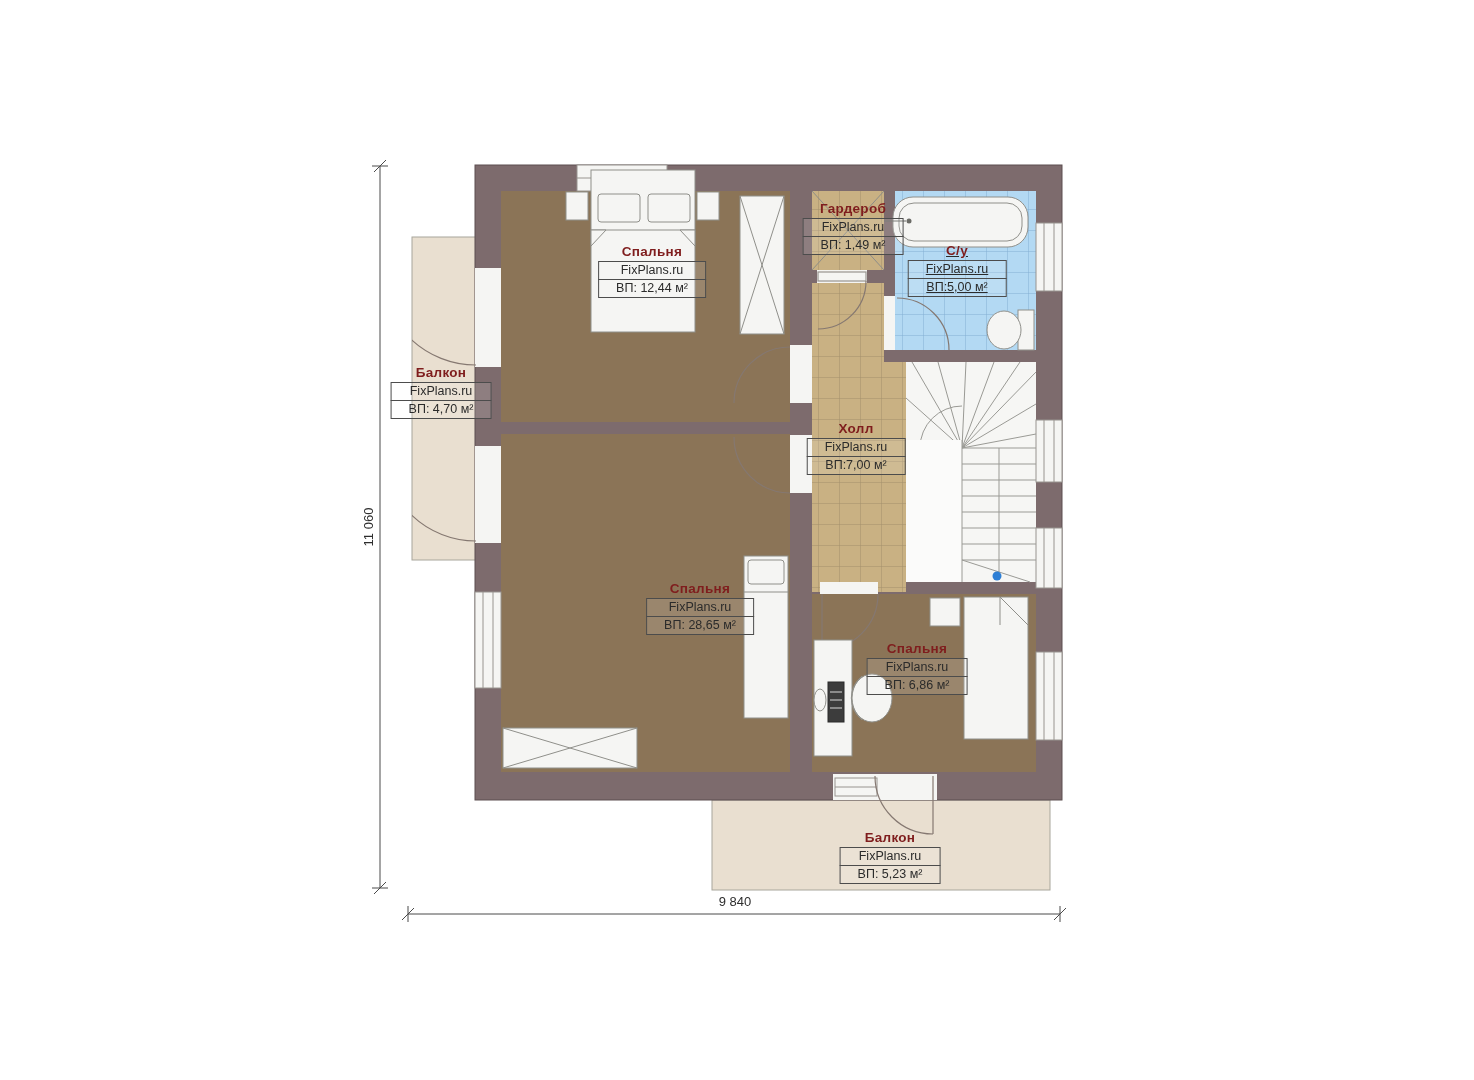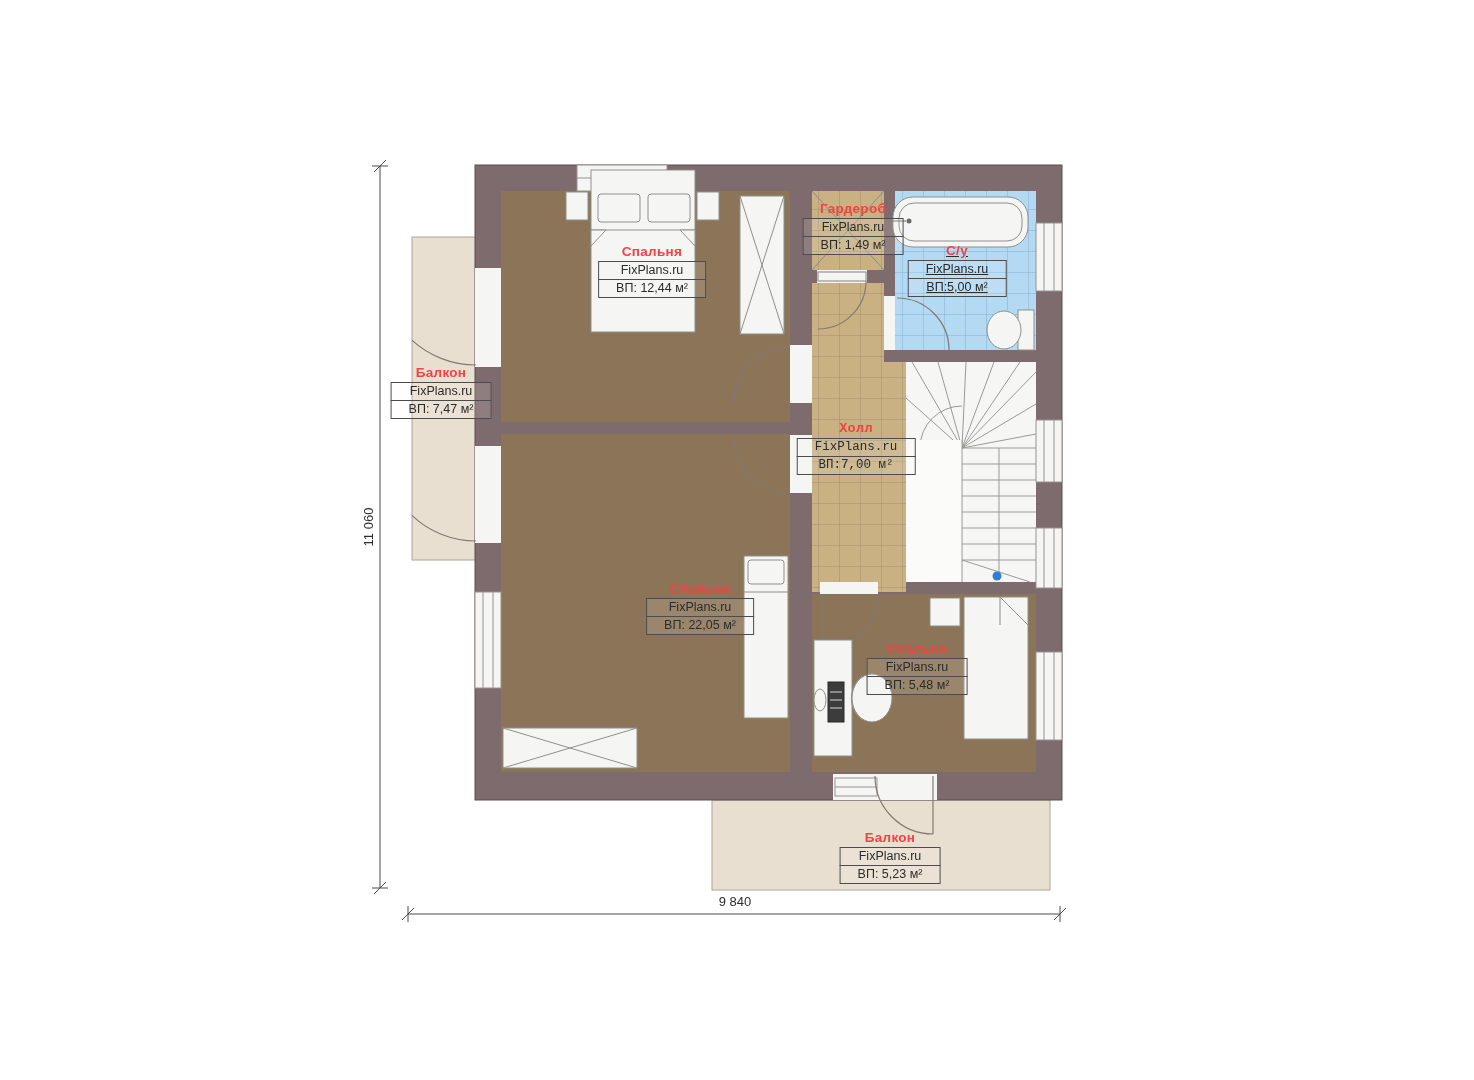--- a/index.html
+++ b/index.html
@@ -6,21 +6,21 @@
   .canvas{
     position:relative;width:1474px;height:1080px;background:#ffffff;overflow:hidden;
     font-family:"Liberation Sans", sans-serif;
   }
   .plan-svg{position:absolute;left:0;top:0;}
   .room-label{
     position:absolute;transform:translateX(-50%);text-align:center;color:#2b2b2b;z-index:5;
   }
   .room-label .rname{
     font-weight:bold;font-size:13.5px;letter-spacing:.3px;margin-bottom:2px;
-    color:#ef4444;white-space:nowrap;
+    color:#7f1d1d;white-space:nowrap;
   }
   .label-box{
     display:block;border:1px solid #4c4c4c;font-size:12.5px;line-height:17px;
     padding:0 17px;white-space:nowrap;background:rgba(250,250,248,0.14);
   }
   .label-box.second{margin-top:-1px;}
   .dim-label{
     position:absolute;font-size:13px;color:#2e2e2e;white-space:nowrap;z-index:5;
   }
   .dim-label.vertical{transform:translate(-50%,-50%) rotate(-90deg);}
@@ -238,42 +238,42 @@
     <div class="label-box">FixPlans.ru</div>
     <div class="label-box second">ВП: 1,49 м²</div>
   </div>
 
   <div class="room-label" style="left:957px;top:243px;text-decoration:underline;">
     <div class="rname">С/у</div>
     <div class="label-box">FixPlans.ru</div>
     <div class="label-box second">ВП:5,00 м²</div>
   </div>
 
-  <div class="room-label" style="left:856px;top:421px;font-family:Liberation Mono, monospace;">
+  <div class="room-label" style="left:856px;top:421px;">
     <div class="rname">Холл</div>
     <div class="label-box">FixPlans.ru</div>
     <div class="label-box second">ВП:7,00 м²</div>
   </div>
 
   <div class="room-label" style="left:700px;top:581px;">
     <div class="rname">Спальня</div>
     <div class="label-box">FixPlans.ru</div>
-    <div class="label-box second">ВП: 22,05 м²</div>
+    <div class="label-box second">ВП: 28,65 м²</div>
   </div>
 
   <div class="room-label" style="left:917px;top:641px;">
     <div class="rname">Спальня</div>
     <div class="label-box">FixPlans.ru</div>
-    <div class="label-box second">ВП: 5,48 м²</div>
+    <div class="label-box second">ВП: 6,86 м²</div>
   </div>
 
   <div class="room-label" style="left:441px;top:365px;">
     <div class="rname">Балкон</div>
     <div class="label-box">FixPlans.ru</div>
-    <div class="label-box second">ВП: 7,47 м²</div>
+    <div class="label-box second">ВП: 4,70 м²</div>
   </div>
 
   <div class="room-label" style="left:890px;top:830px;">
     <div class="rname">Балкон</div>
     <div class="label-box">FixPlans.ru</div>
     <div class="label-box second">ВП: 5,23 м²</div>
   </div>
 
   <div class="dim-label vertical" style="left:368px;top:527px;">11 060</div>
   <div class="dim-label horizontal" style="left:735px;top:901px;">9 840</div>

